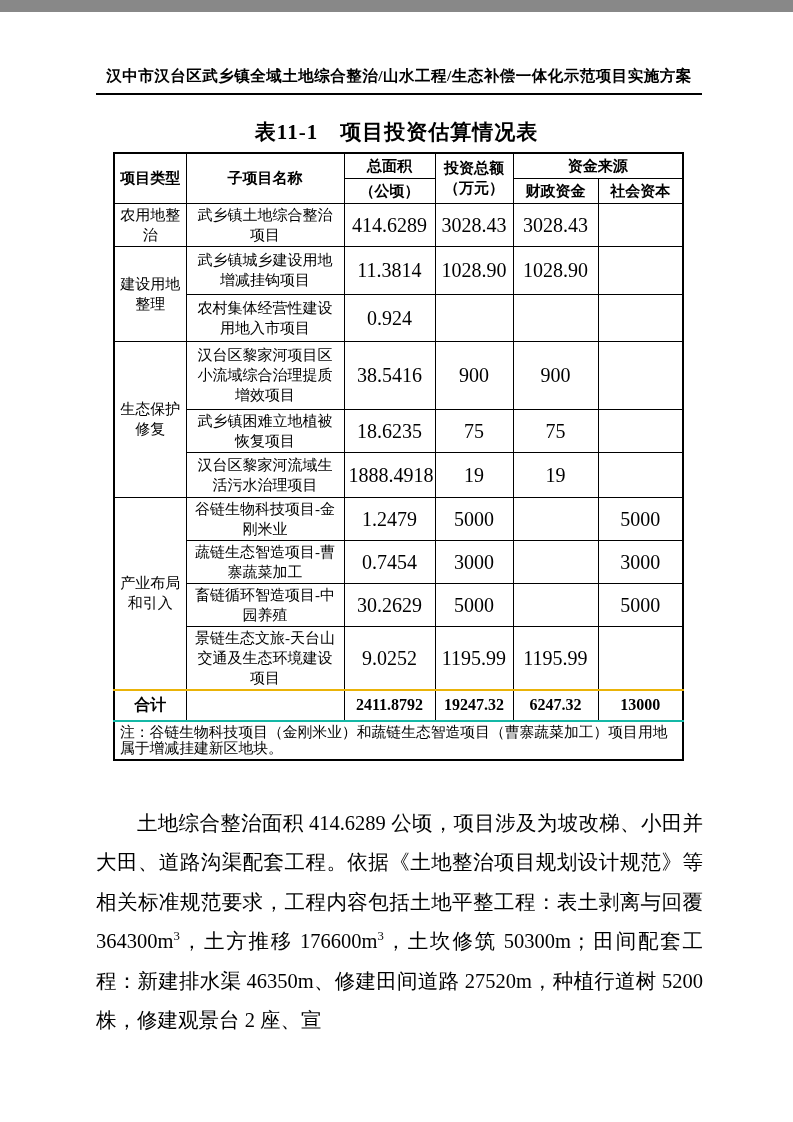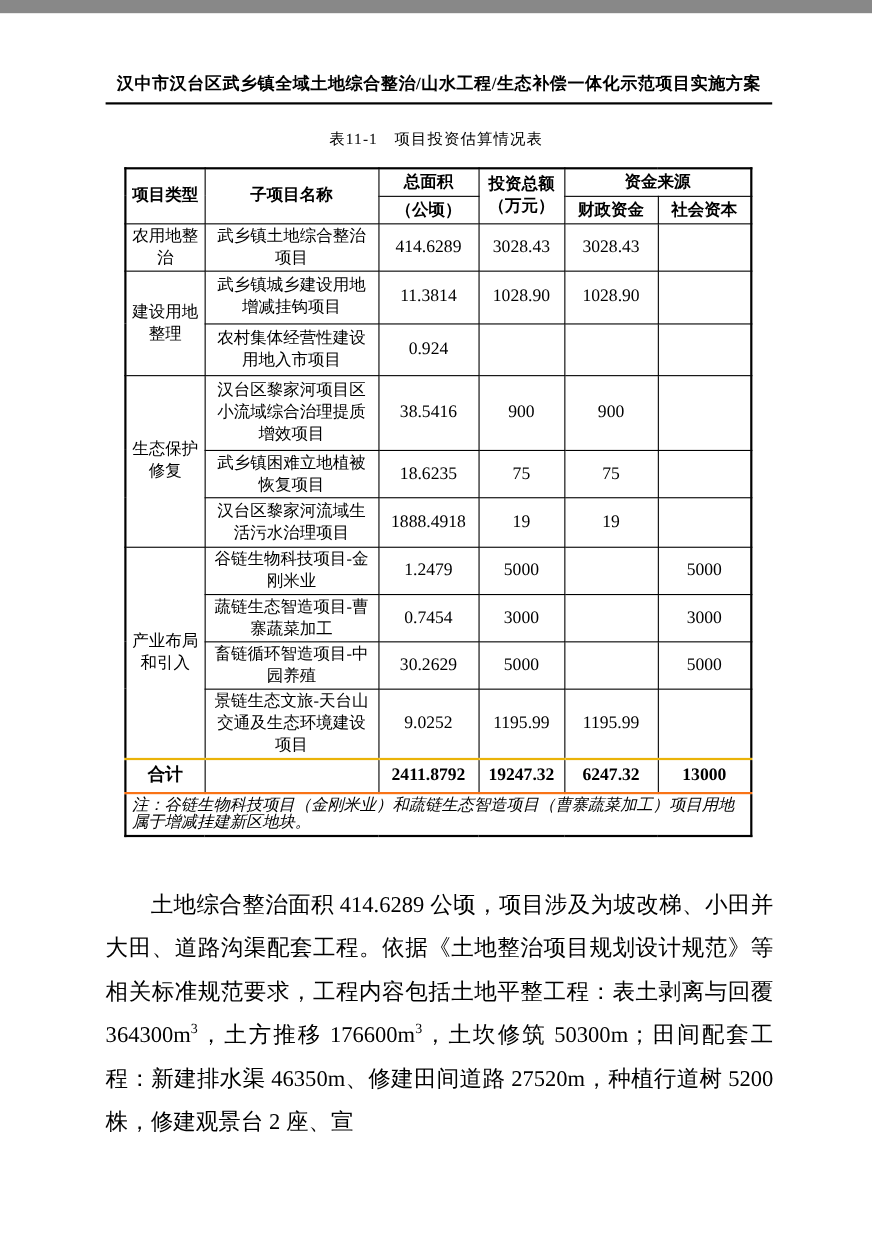--- a/index.html
+++ b/index.html
@@ -19,21 +19,21 @@
     font-size:15.5px;font-weight:bold;
     letter-spacing:0.5px;
     border-bottom:2.5px solid #000;
     padding-bottom:6px;
     white-space:nowrap;
   }
   
   .table-title{
     position:absolute;left:0;top:106px;width:793px;
     text-align:center;
-    font-size:14px;font-weight:normal;
+    font-size:21px;font-weight:bold;
     letter-spacing:1px;
   }
   
   table.inv{
     position:absolute;left:113px;top:140px;
     width:569px;
     border-collapse:collapse;
     table-layout:fixed;
     font-size:15px;
     border:2.5px solid #000;
@@ -41,32 +41,31 @@
   table.inv th, table.inv td{
     border:1px solid #000;
     text-align:center;
     vertical-align:middle;
     padding:1px 4px;
     line-height:20px;
     font-weight:normal;
     overflow:hidden;
   }
   table.inv th{font-weight:bold;}
-  table.inv .num{font-size:16px;}
+  table.inv .num{font-size:20px;}
   table.inv tr.total-row td{
     font-weight:bold;font-size:16px;
     border-top:2px solid #eab308;
   }
   table.inv tr.note-row td{
-    border-top:2px solid #f97316;
+    border-top:2px solid #14b8a6;
     text-align:left;
     font-size:14.8px;
     line-height:16.5px;
     padding:2px 5px;
-    font-style:italic;
   }
   
   .section-heading{
     position:absolute;left:159px;top:727px;
     font-size:21.5px;font-weight:bold;
     letter-spacing:1px;
   }
   
   .body-para{
     position:absolute;left:96px;top:771px;width:607px;

